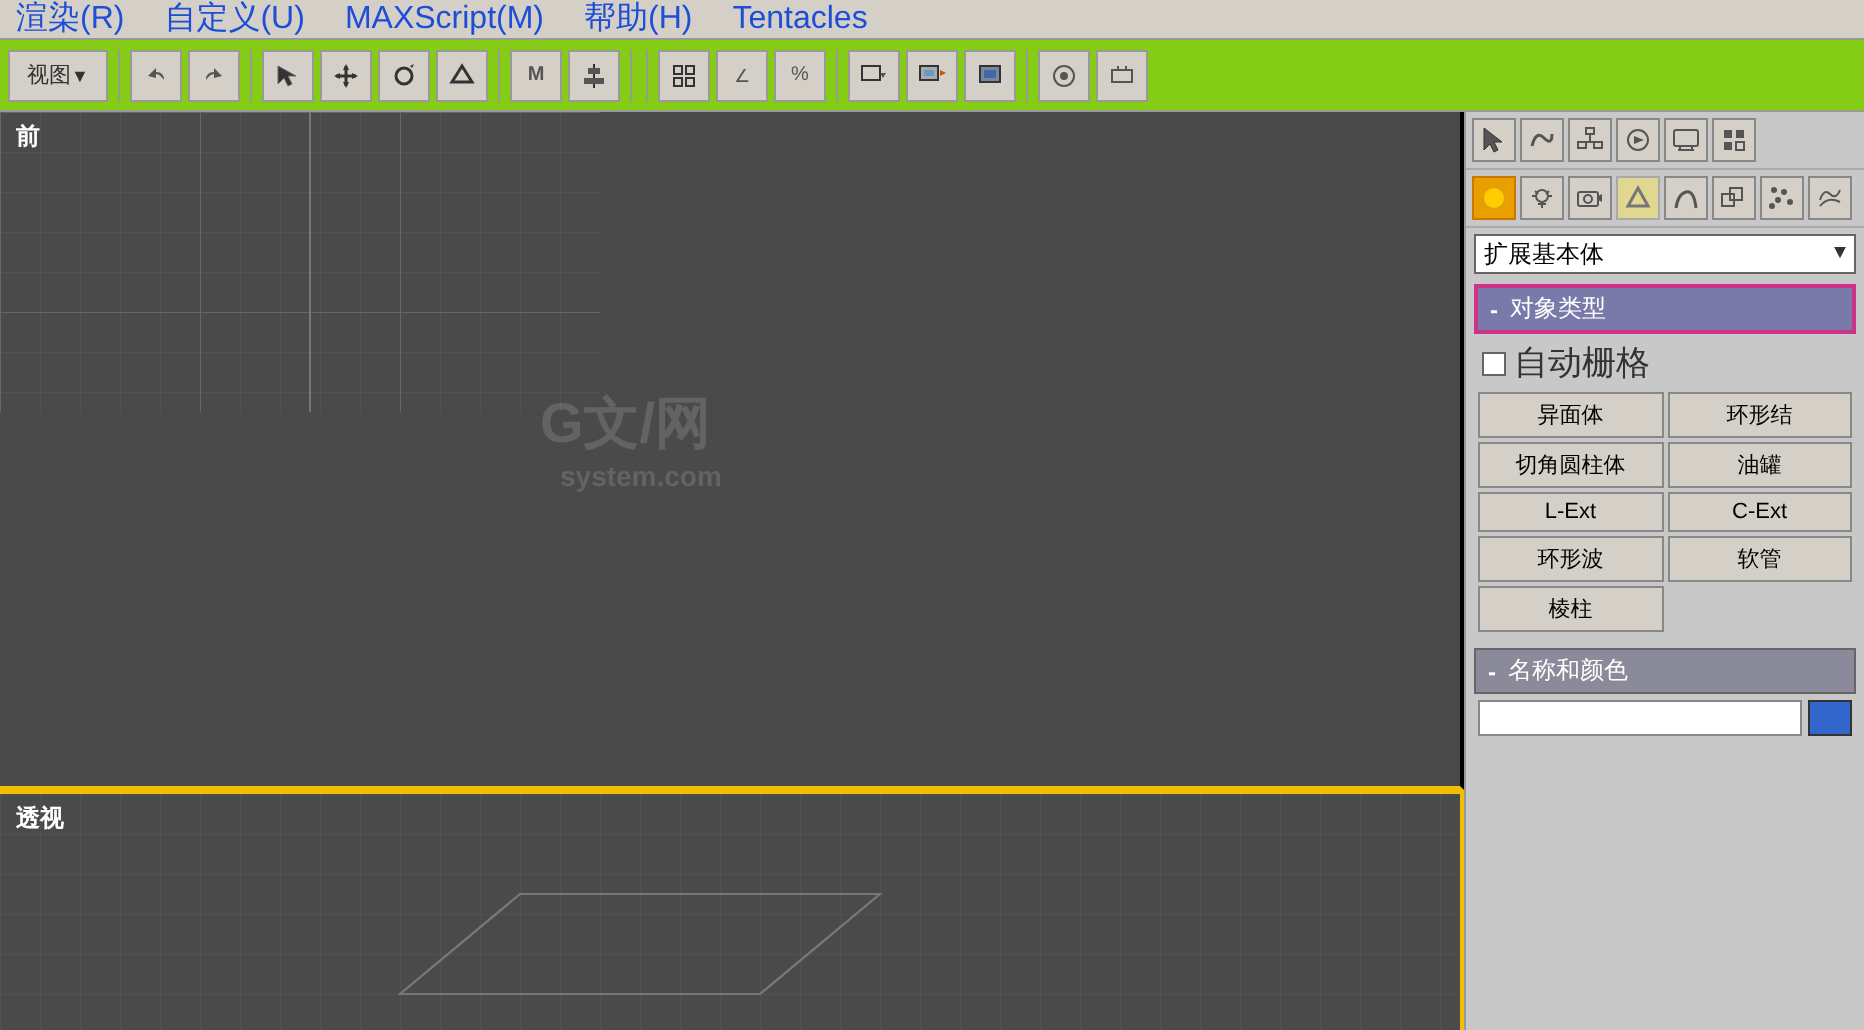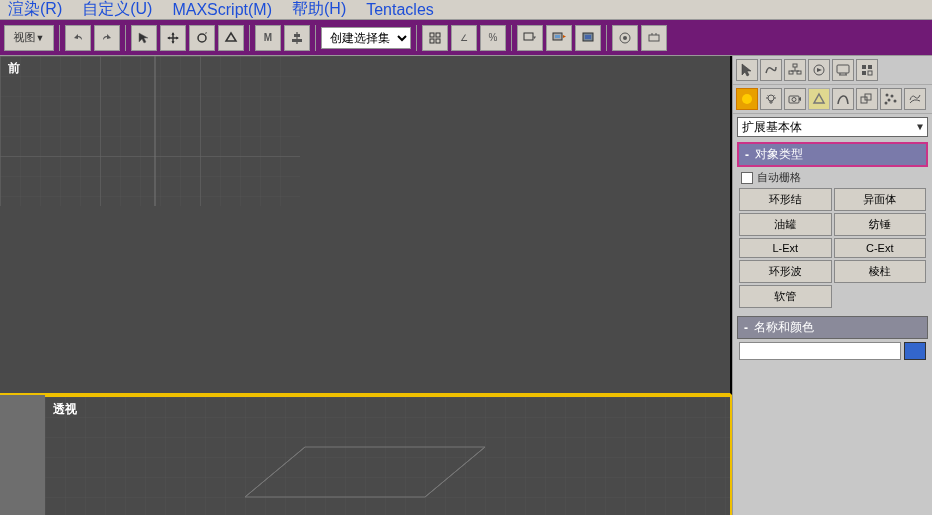--- a/index.html
+++ b/index.html
@@ -20,21 +20,21 @@
       font-size: 16px;
       color: #1d4ed8;
       cursor: pointer;
       padding: 1px 4px;
     }
 
     
     .toolbar {
       width: 100%;
       height: 36px;
-      background: #701a75;
+      background: #84cc16;
       border-bottom: 1px solid #999;
       display: flex;
       align-items: center;
       padding: 2px 4px;
       gap: 3px;
     }
     .toolbar-btn {
       width: 26px;
       height: 26px;
       background: #d4d0c8;
@@ -103,21 +103,20 @@
     }
 
     
     .viewport-bottom {
       height: 120px;
       position: relative;
       background: #4a4a4a;
       border-right: 2px solid #f0c000;
       border-top: 2px solid #f0c000;
       overflow: hidden;
-      margin-left: 45px;
     }
     .viewport-bottom-label {
       position: absolute;
       top: 4px;
       left: 8px;
       color: #fff;
       font-size: 12px;
       font-weight: bold;
       z-index: 10;
     }
@@ -198,21 +197,21 @@
     }
     .rp-section-header-highlighted {
       background: #7a7aaa;
       border: 2px solid #cc3388;
     }
 
     .rp-autocheck-row {
       display: flex;
       align-items: center;
       padding: 1px 4px;
-      font-size: 11px;
+      font-size: 17px;
       color: #333;
     }
     .rp-checkbox {
       width: 12px;
       height: 12px;
       border: 1px solid #666;
       background: #fff;
       margin-right: 4px;
       display: flex;
       align-items: center;
@@ -347,23 +346,20 @@
   <div class="toolbar-btn" style="font-size:10px;font-weight:bold;color:#555;">M</div>
   <div class="toolbar-btn">
     <svg width="14" height="14" viewBox="0 0 14 14">
       <line x1="7" y1="1" x2="7" y2="13" stroke="#333" stroke-width="1"></line>
       <rect x="4" y="3" width="6" height="3" fill="#555"></rect>
       <rect x="2" y="8" width="10" height="3" fill="#555"></rect>
     </svg>
   </div>
   <div class="toolbar-separator"></div>
 
-  <select class="toolbar-dropdown">
-    <option>创建选择集</option>
-  </select>
   <div class="toolbar-separator"></div>
   <div class="toolbar-btn">
     <svg width="14" height="14" viewBox="0 0 14 14">
       <rect x="2" y="2" width="4" height="4" fill="none" stroke="#333" stroke-width="1"></rect>
       <rect x="8" y="2" width="4" height="4" fill="none" stroke="#333" stroke-width="1"></rect>
       <rect x="2" y="8" width="4" height="4" fill="none" stroke="#333" stroke-width="1"></rect>
       <rect x="8" y="8" width="4" height="4" fill="none" stroke="#333" stroke-width="1"></rect>
     </svg>
   </div>
   <div class="toolbar-btn" style="font-size:9px;color:#555;">∠</div>
@@ -433,20 +429,26 @@
 
         <circle cx="152" cy="225" r="3" fill="#cc3333"></circle>
 
         <line x1="490" y1="130" x2="155" y2="335" stroke="#e83080" stroke-width="3"></line>
         <circle cx="155" cy="335" r="4" fill="#e83080"></circle>
 
         <line x1="480" y1="148" x2="580" y2="148" stroke="#e83080" stroke-width="3"></line>
         <polygon points="580,143 595,148 580,153" fill="#e83080"></polygon>
       </svg>
 
+      <div class="watermark">
+        <svg width="200" height="60" viewBox="0 0 200 60">
+          <text x="5" y="30" font-size="28" fill="rgba(200,200,200,0.2)" font-weight="bold" font-family="Arial">G文/网</text>
+          <text x="15" y="52" font-size="14" fill="rgba(200,200,200,0.2)" font-family="Arial">system.com</text>
+        </svg>
+      </div>
     </div>
 
     <div class="viewport-bottom">
       <span class="viewport-bottom-label">透视</span>
       <svg width="100%" height="100%">
         <rect width="100%" height="100%" fill="#4a4a4a"></rect>
         <defs>
           <pattern id="pgrid" width="20" height="20" patternUnits="userSpaceOnUse">
             <path d="M 20 0 L 0 0 0 20" fill="none" stroke="#5a5a5a" stroke-width="0.5"></path>
           </pattern>
@@ -577,29 +579,29 @@
         <span class="rp-section-header-minus">-</span>
         <span>对象类型</span>
       </div>
 
       <div class="rp-autocheck-row">
         <div class="rp-checkbox"></div>
         <span>自动栅格</span>
       </div>
 
       <div class="obj-type-grid">
+        <div class="obj-type-btn">异面体</div>
         <div class="obj-type-btn">环形结</div>
-        <div class="obj-type-btn">异面体</div>
+        <div class="obj-type-btn">切角圆柱体</div>
         <div class="obj-type-btn">油罐</div>
-        <div class="obj-type-btn">纺锤</div>
         <div class="obj-type-btn">L-Ext</div>
         <div class="obj-type-btn">C-Ext</div>
         <div class="obj-type-btn">环形波</div>
+        <div class="obj-type-btn">软管</div>
         <div class="obj-type-btn">棱柱</div>
-        <div class="obj-type-btn">软管</div>
         <div class="obj-type-btn" style="background:transparent;border:none;"></div>
       </div>
     </div>
 
     <div class="rp-name-section">
       <div class="rp-name-header">
         <span class="rp-section-header-minus">-</span>
         <span>名称和颜色</span>
       </div>
       <div class="rp-name-input-row">

